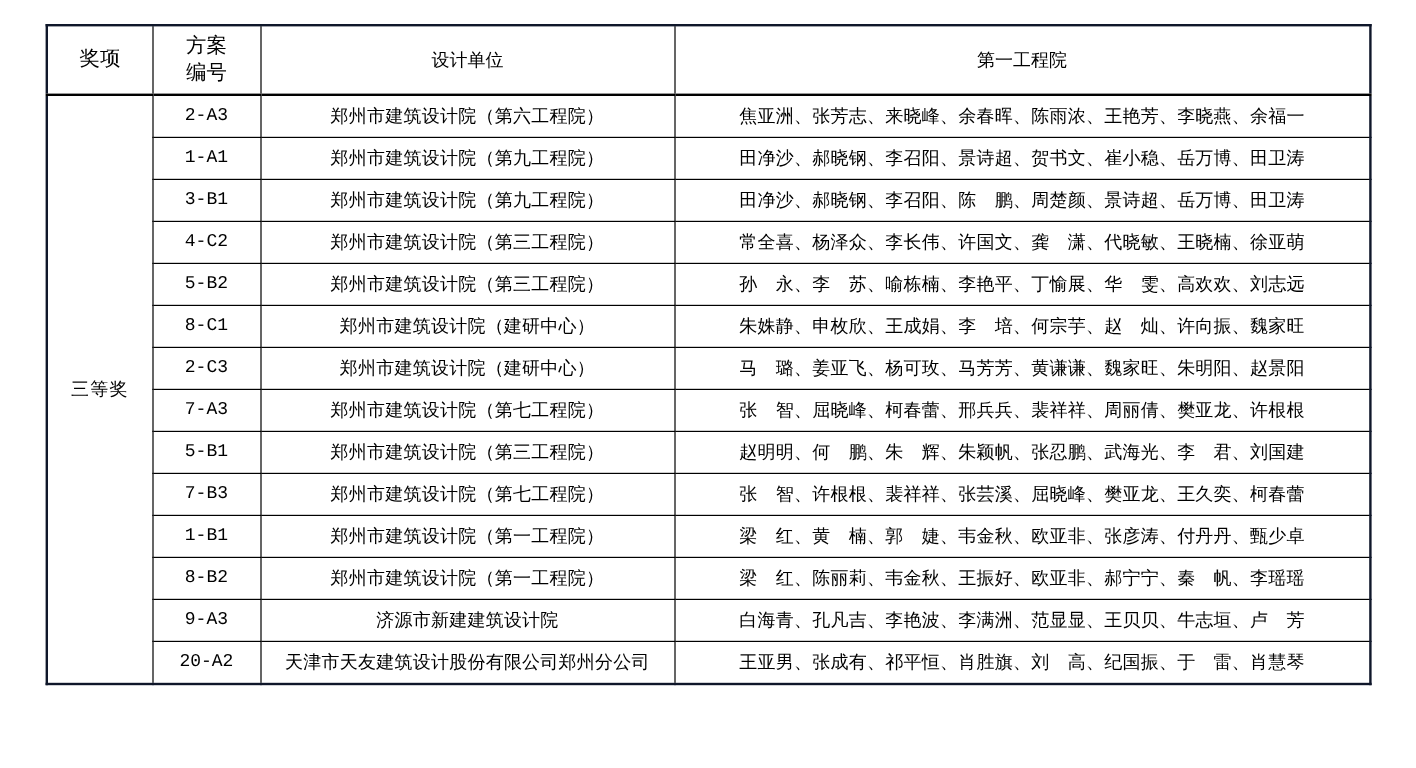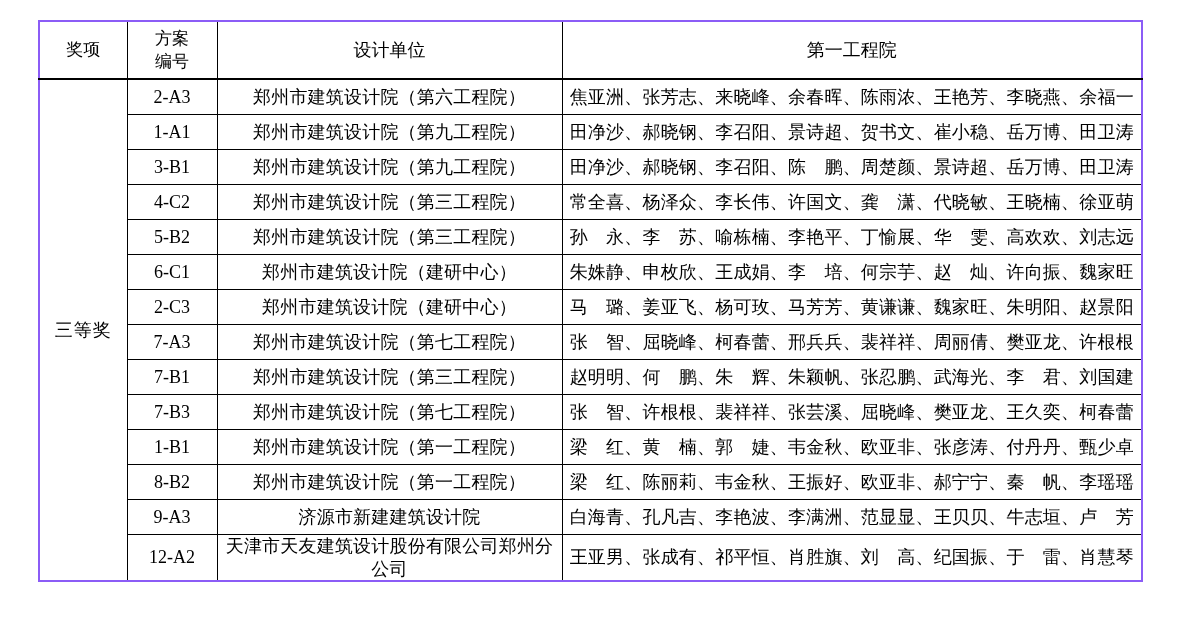--- a/index.html
+++ b/index.html
@@ -30,26 +30,26 @@
     width: 1105px;
     table-layout: fixed;
   }
   table.award-table td,
   table.award-table th {
     border: 1px solid #000000;
     padding: 0;
     text-align: center;
     vertical-align: middle;
     font-weight: normal;
-    font-size: 18px;
+    font-size: 15px;
     line-height: 1.25;
   }
   
   table.award-table {
-    border: 2px solid #8b5cf6;
+    border: 2px solid #0f172a;
   }
   .col-award { width: 88px; }
   .col-code  { width: 90px; }
   .col-unit  { width: 345px; }
   .col-people{ width: 580px; }
 
   thead td {
     height: 56px;
     font-size: 17px;
     border-bottom: 2px solid #000000 !important;
@@ -65,21 +65,21 @@
   tbody td {
     height: 34px;
   }
   td.award-cell {
     font-size: 17px;
     letter-spacing: 1px;
     border-right: 1px solid #000000;
   }
   td.code-cell {
     font-size: 15px;
-    font-family: Liberation Serif, serif;
+    font-family: Liberation Mono, monospace;
     margin-left: 10px;
   }
   td.unit-cell {
     font-size: 15px;
     letter-spacing: 0.2px;
   }
   td.people-cell {
     font-size: 15px;
     letter-spacing: 0.2px;
     white-space: nowrap;
@@ -130,36 +130,36 @@
           <td class="code-cell">4-C2</td>
           <td class="unit-cell">郑州市建筑设计院（第三工程院）</td>
           <td class="people-cell">常全喜、杨泽众、李长伟、许国文、龚　潇、代晓敏、王晓楠、徐亚萌</td>
         </tr>
         <tr>
           <td class="code-cell">5-B2</td>
           <td class="unit-cell">郑州市建筑设计院（第三工程院）</td>
           <td class="people-cell">孙　永、李　苏、喻栋楠、李艳平、丁愉展、华　雯、高欢欢、刘志远</td>
         </tr>
         <tr>
-          <td class="code-cell">6-C1</td>
+          <td class="code-cell">8-C1</td>
           <td class="unit-cell">郑州市建筑设计院（建研中心）</td>
           <td class="people-cell">朱姝静、申枚欣、王成娟、李　培、何宗芋、赵　灿、许向振、魏家旺</td>
         </tr>
         <tr>
           <td class="code-cell">2-C3</td>
           <td class="unit-cell">郑州市建筑设计院（建研中心）</td>
           <td class="people-cell">马　璐、姜亚飞、杨可玫、马芳芳、黄谦谦、魏家旺、朱明阳、赵景阳</td>
         </tr>
         <tr>
           <td class="code-cell">7-A3</td>
           <td class="unit-cell">郑州市建筑设计院（第七工程院）</td>
           <td class="people-cell">张　智、屈晓峰、柯春蕾、邢兵兵、裴祥祥、周丽倩、樊亚龙、许根根</td>
         </tr>
         <tr>
-          <td class="code-cell">7-B1</td>
+          <td class="code-cell">5-B1</td>
           <td class="unit-cell">郑州市建筑设计院（第三工程院）</td>
           <td class="people-cell">赵明明、何　鹏、朱　辉、朱颖帆、张忍鹏、武海光、李　君、刘国建</td>
         </tr>
         <tr>
           <td class="code-cell">7-B3</td>
           <td class="unit-cell">郑州市建筑设计院（第七工程院）</td>
           <td class="people-cell">张　智、许根根、裴祥祥、张芸溪、屈晓峰、樊亚龙、王久奕、柯春蕾</td>
         </tr>
         <tr>
           <td class="code-cell">1-B1</td>
@@ -170,20 +170,20 @@
           <td class="code-cell">8-B2</td>
           <td class="unit-cell">郑州市建筑设计院（第一工程院）</td>
           <td class="people-cell">梁　红、陈丽莉、韦金秋、王振好、欧亚非、郝宁宁、秦　帆、李瑶瑶</td>
         </tr>
         <tr>
           <td class="code-cell">9-A3</td>
           <td class="unit-cell">济源市新建建筑设计院</td>
           <td class="people-cell">白海青、孔凡吉、李艳波、李满洲、范显显、王贝贝、牛志垣、卢　芳</td>
         </tr>
         <tr>
-          <td class="code-cell">12-A2</td>
+          <td class="code-cell">20-A2</td>
           <td class="unit-cell">天津市天友建筑设计股份有限公司郑州分公司</td>
           <td class="people-cell">王亚男、张成有、祁平恒、肖胜旗、刘　高、纪国振、于　雷、肖慧琴</td>
         </tr>
       </tbody>
     </table>
   </div>
 </div>
 
 </body></html>

